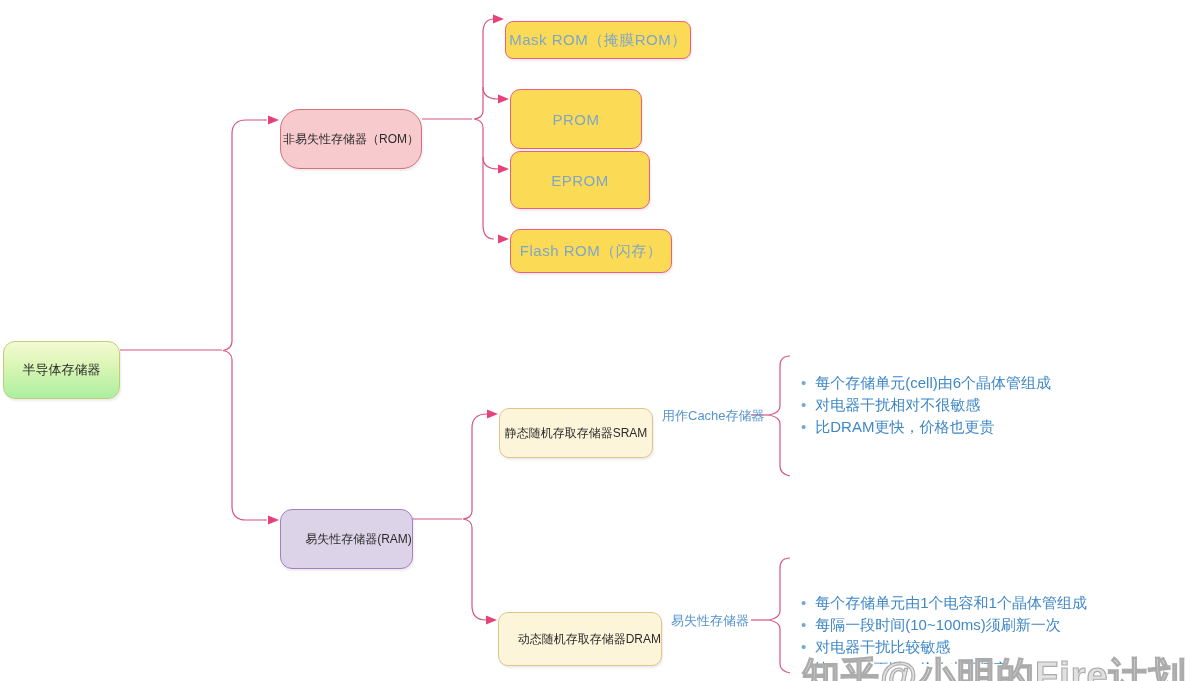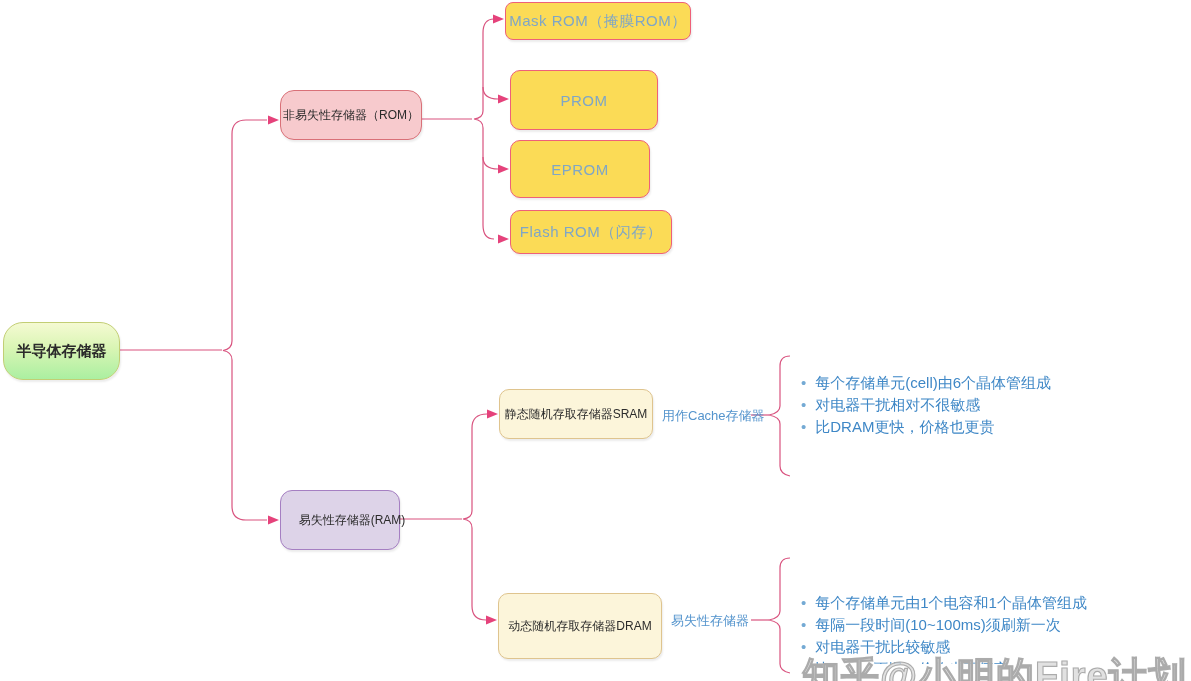--- a/index.html
+++ b/index.html
@@ -5,47 +5,48 @@
   html,body{margin:0;padding:0;background:#fff;}
   #scene{
     position:relative;width:1191px;height:681px;background:#ffffff;
     overflow:hidden;font-family:"Liberation Sans","DejaVu Sans",sans-serif;
   }
   #connectors{position:absolute;left:0;top:0;width:1191px;height:681px;}
   .node{
     position:absolute;display:flex;align-items:center;justify-content:center;
     white-space:nowrap;box-sizing:border-box;color:#2b2b2b;
     box-shadow:1px 2px 2px rgba(0,0,0,0.08);
+    margin-top:19px;
   }
   .node-root{
-    left:3px;top:322px;width:117px;height:58px;border-radius:20px;
+    left:3px;top:322px;width:117px;height:58px;border-radius:12px;
     background:linear-gradient(180deg,#f5fad2 0%,#d9f5b4 45%,#abefa1 100%);
-    border:1px solid #c2ce74;font-size:15px;font-weight:bold;
+    border:1px solid #c2ce74;font-size:13px;
   }
   .node-rom{
-    left:280px;top:90px;width:142px;height:50px;border-radius:14px;
+    left:280px;top:90px;width:142px;height:60px;border-radius:20px;
     background:#f7cacd;border:1px solid #d97078;font-size:12px;
   }
   .node-ram{
-    left:280px;top:490px;width:120px;height:60px;border-radius:12px;
+    left:280px;top:490px;width:133px;height:60px;border-radius:12px;
     background:#ddd3e8;border:1px solid #a57fc2;font-size:12px;padding-left:24px;
   }
   .node-yellow{
     background:#fbdb56;border:1.5px solid #ee6079;color:#7fa6c6;
     font-size:15px;border-radius:10px;letter-spacing:0.5px;
   }
   .node-mask{left:505px;top:2px;width:186px;height:38px;border-radius:8px;}
-  .node-prom{left:510px;top:70px;width:148px;height:60px;}
-  .node-eprom{left:510px;top:140px;width:140px;height:58px;}
+  .node-prom{left:510px;top:70px;width:132px;height:60px;}
+  .node-eprom{left:510px;top:132px;width:140px;height:58px;}
   .node-flash{left:510px;top:210px;width:162px;height:44px;}
   .node-cream{
     background:#fcf5da;border:1px solid #dfc48e;font-size:12px;border-radius:10px;
   }
   .node-sram{left:499px;top:389px;width:154px;height:50px;}
-  .node-dram{left:498px;top:593px;width:164px;height:66px;}
+  .node-dram{left:498px;top:593px;width:164px;height:54px;justify-content:flex-end;}
   .tag{
     position:absolute;color:#5494cd;font-size:13px;white-space:nowrap;
   }
   .tag-cache{left:662px;top:407px;}
   .tag-main{left:671px;top:612px;}
   .bullets{
     position:absolute;margin:1px;padding:0;list-style:none;
     color:#3e87c6;font-size:15px;line-height:22px;white-space:nowrap;
   }
   .bullets li::before{

